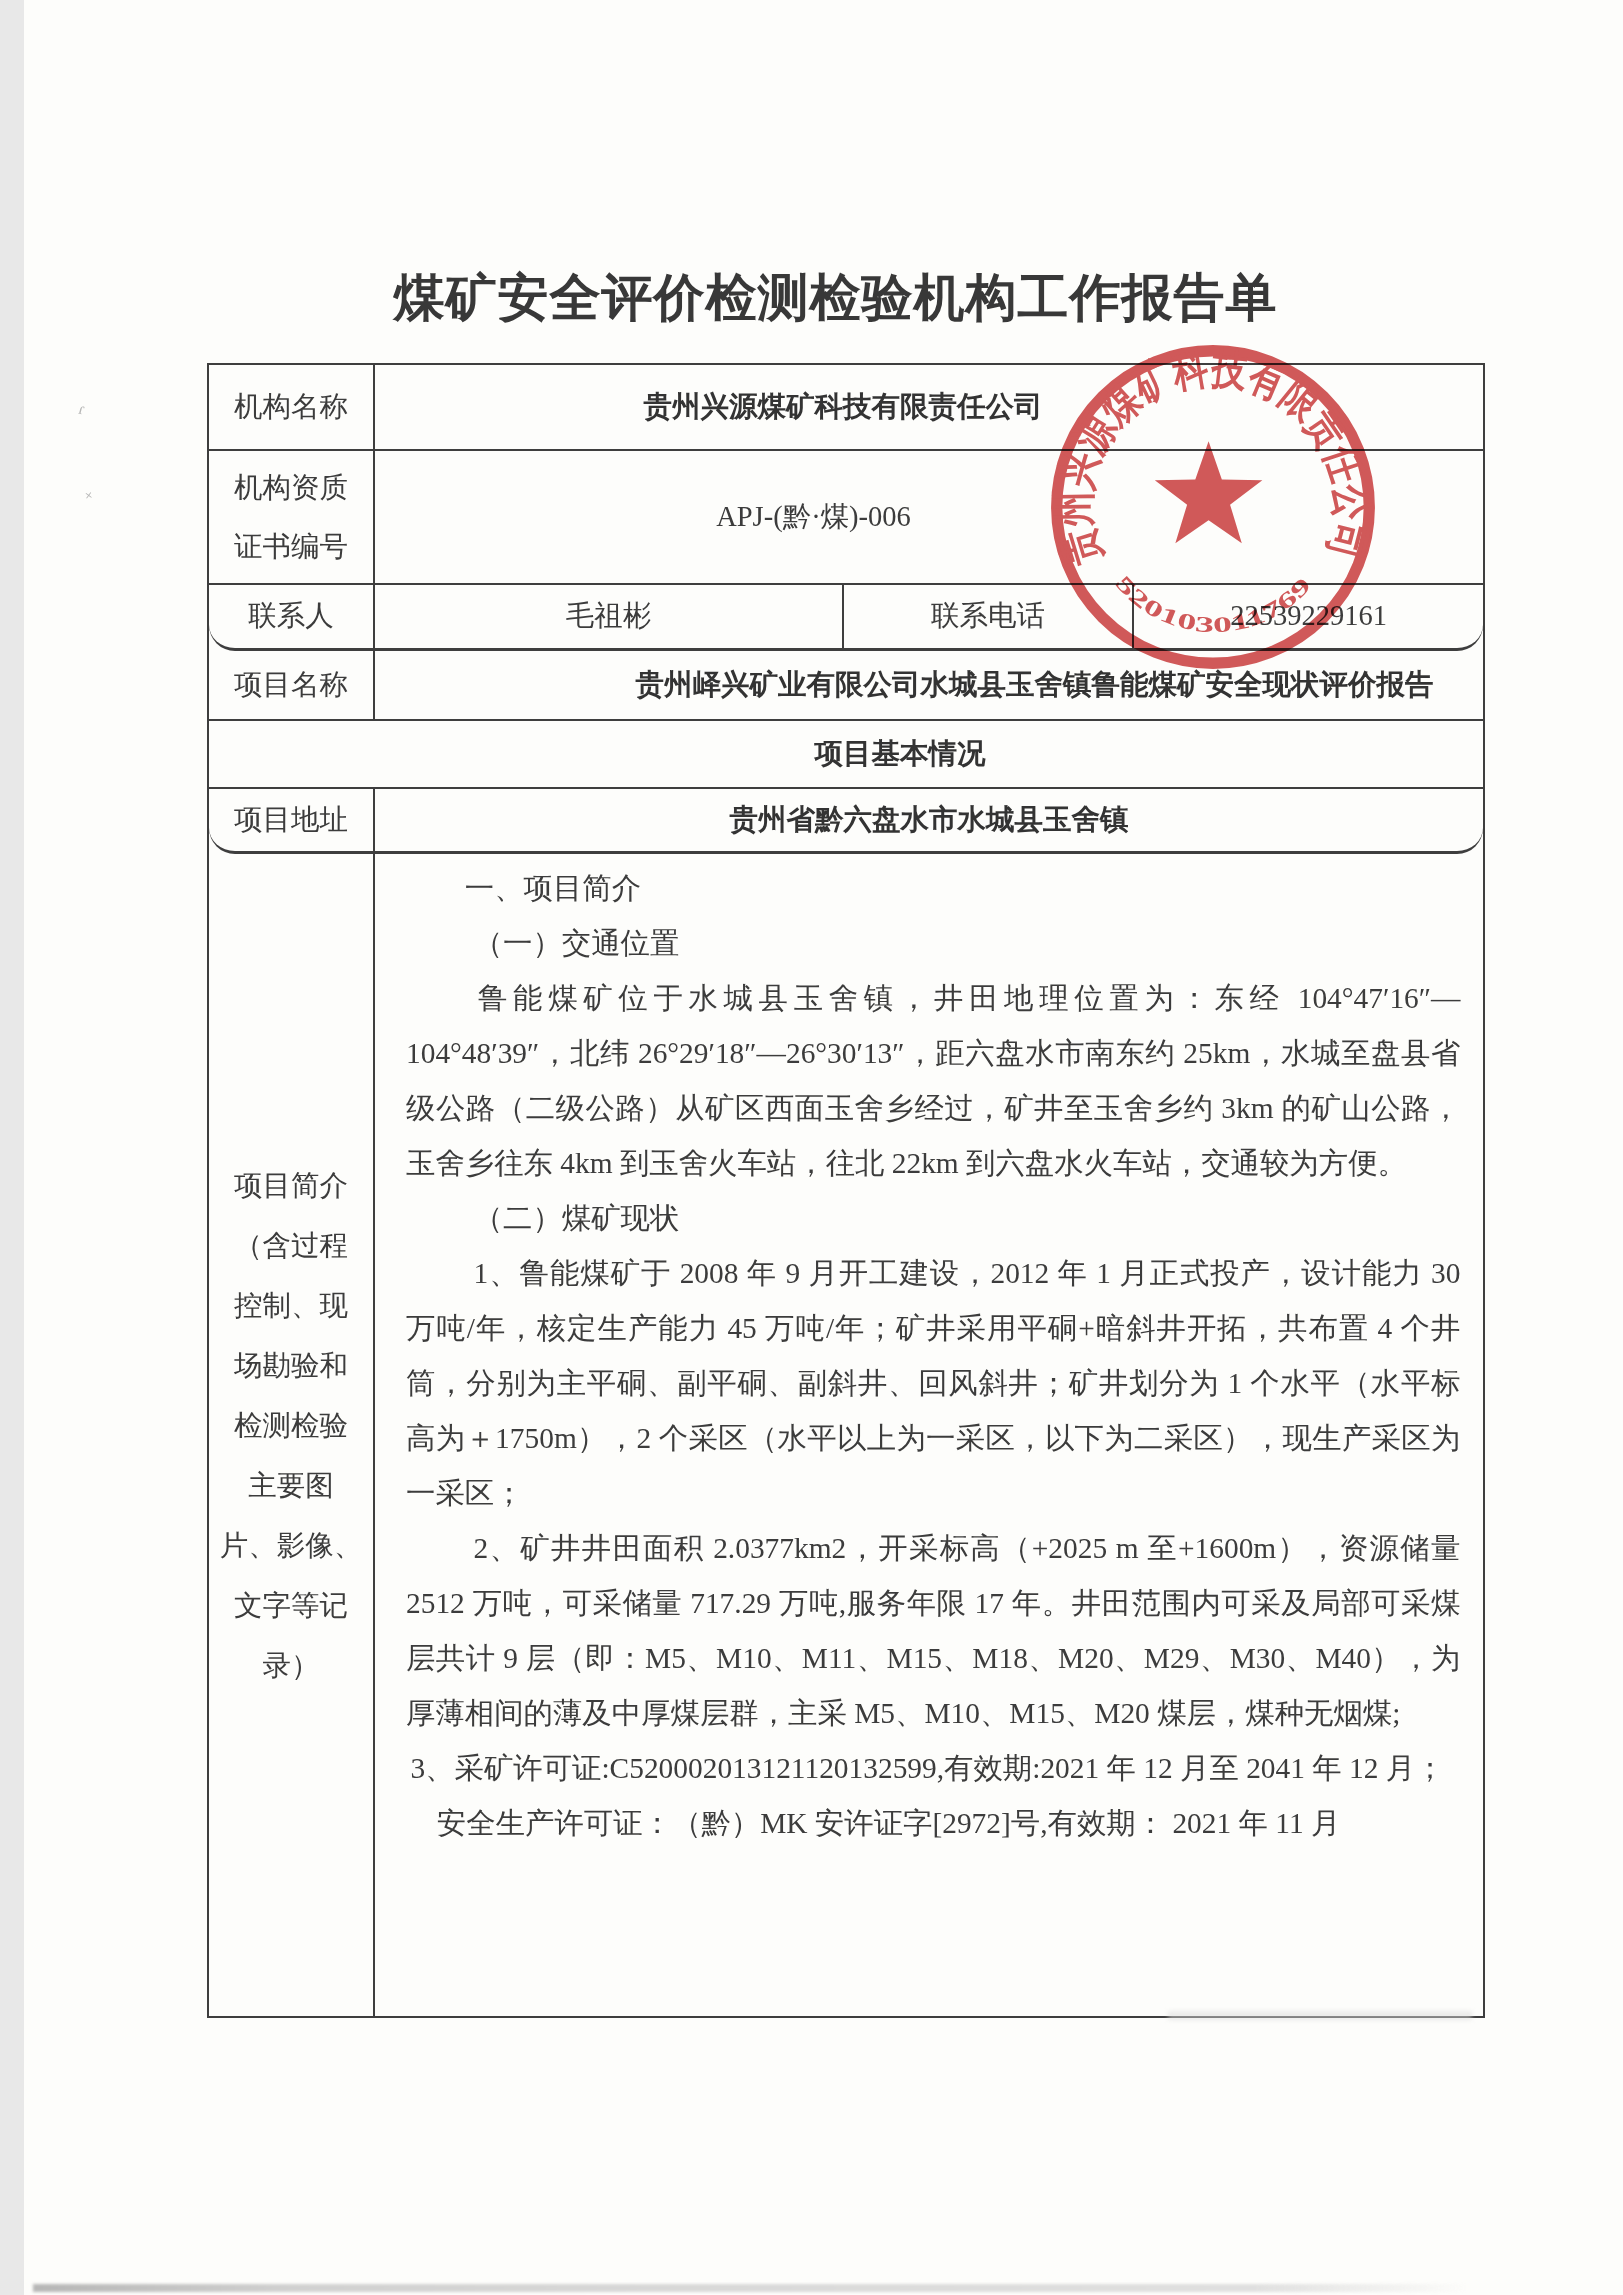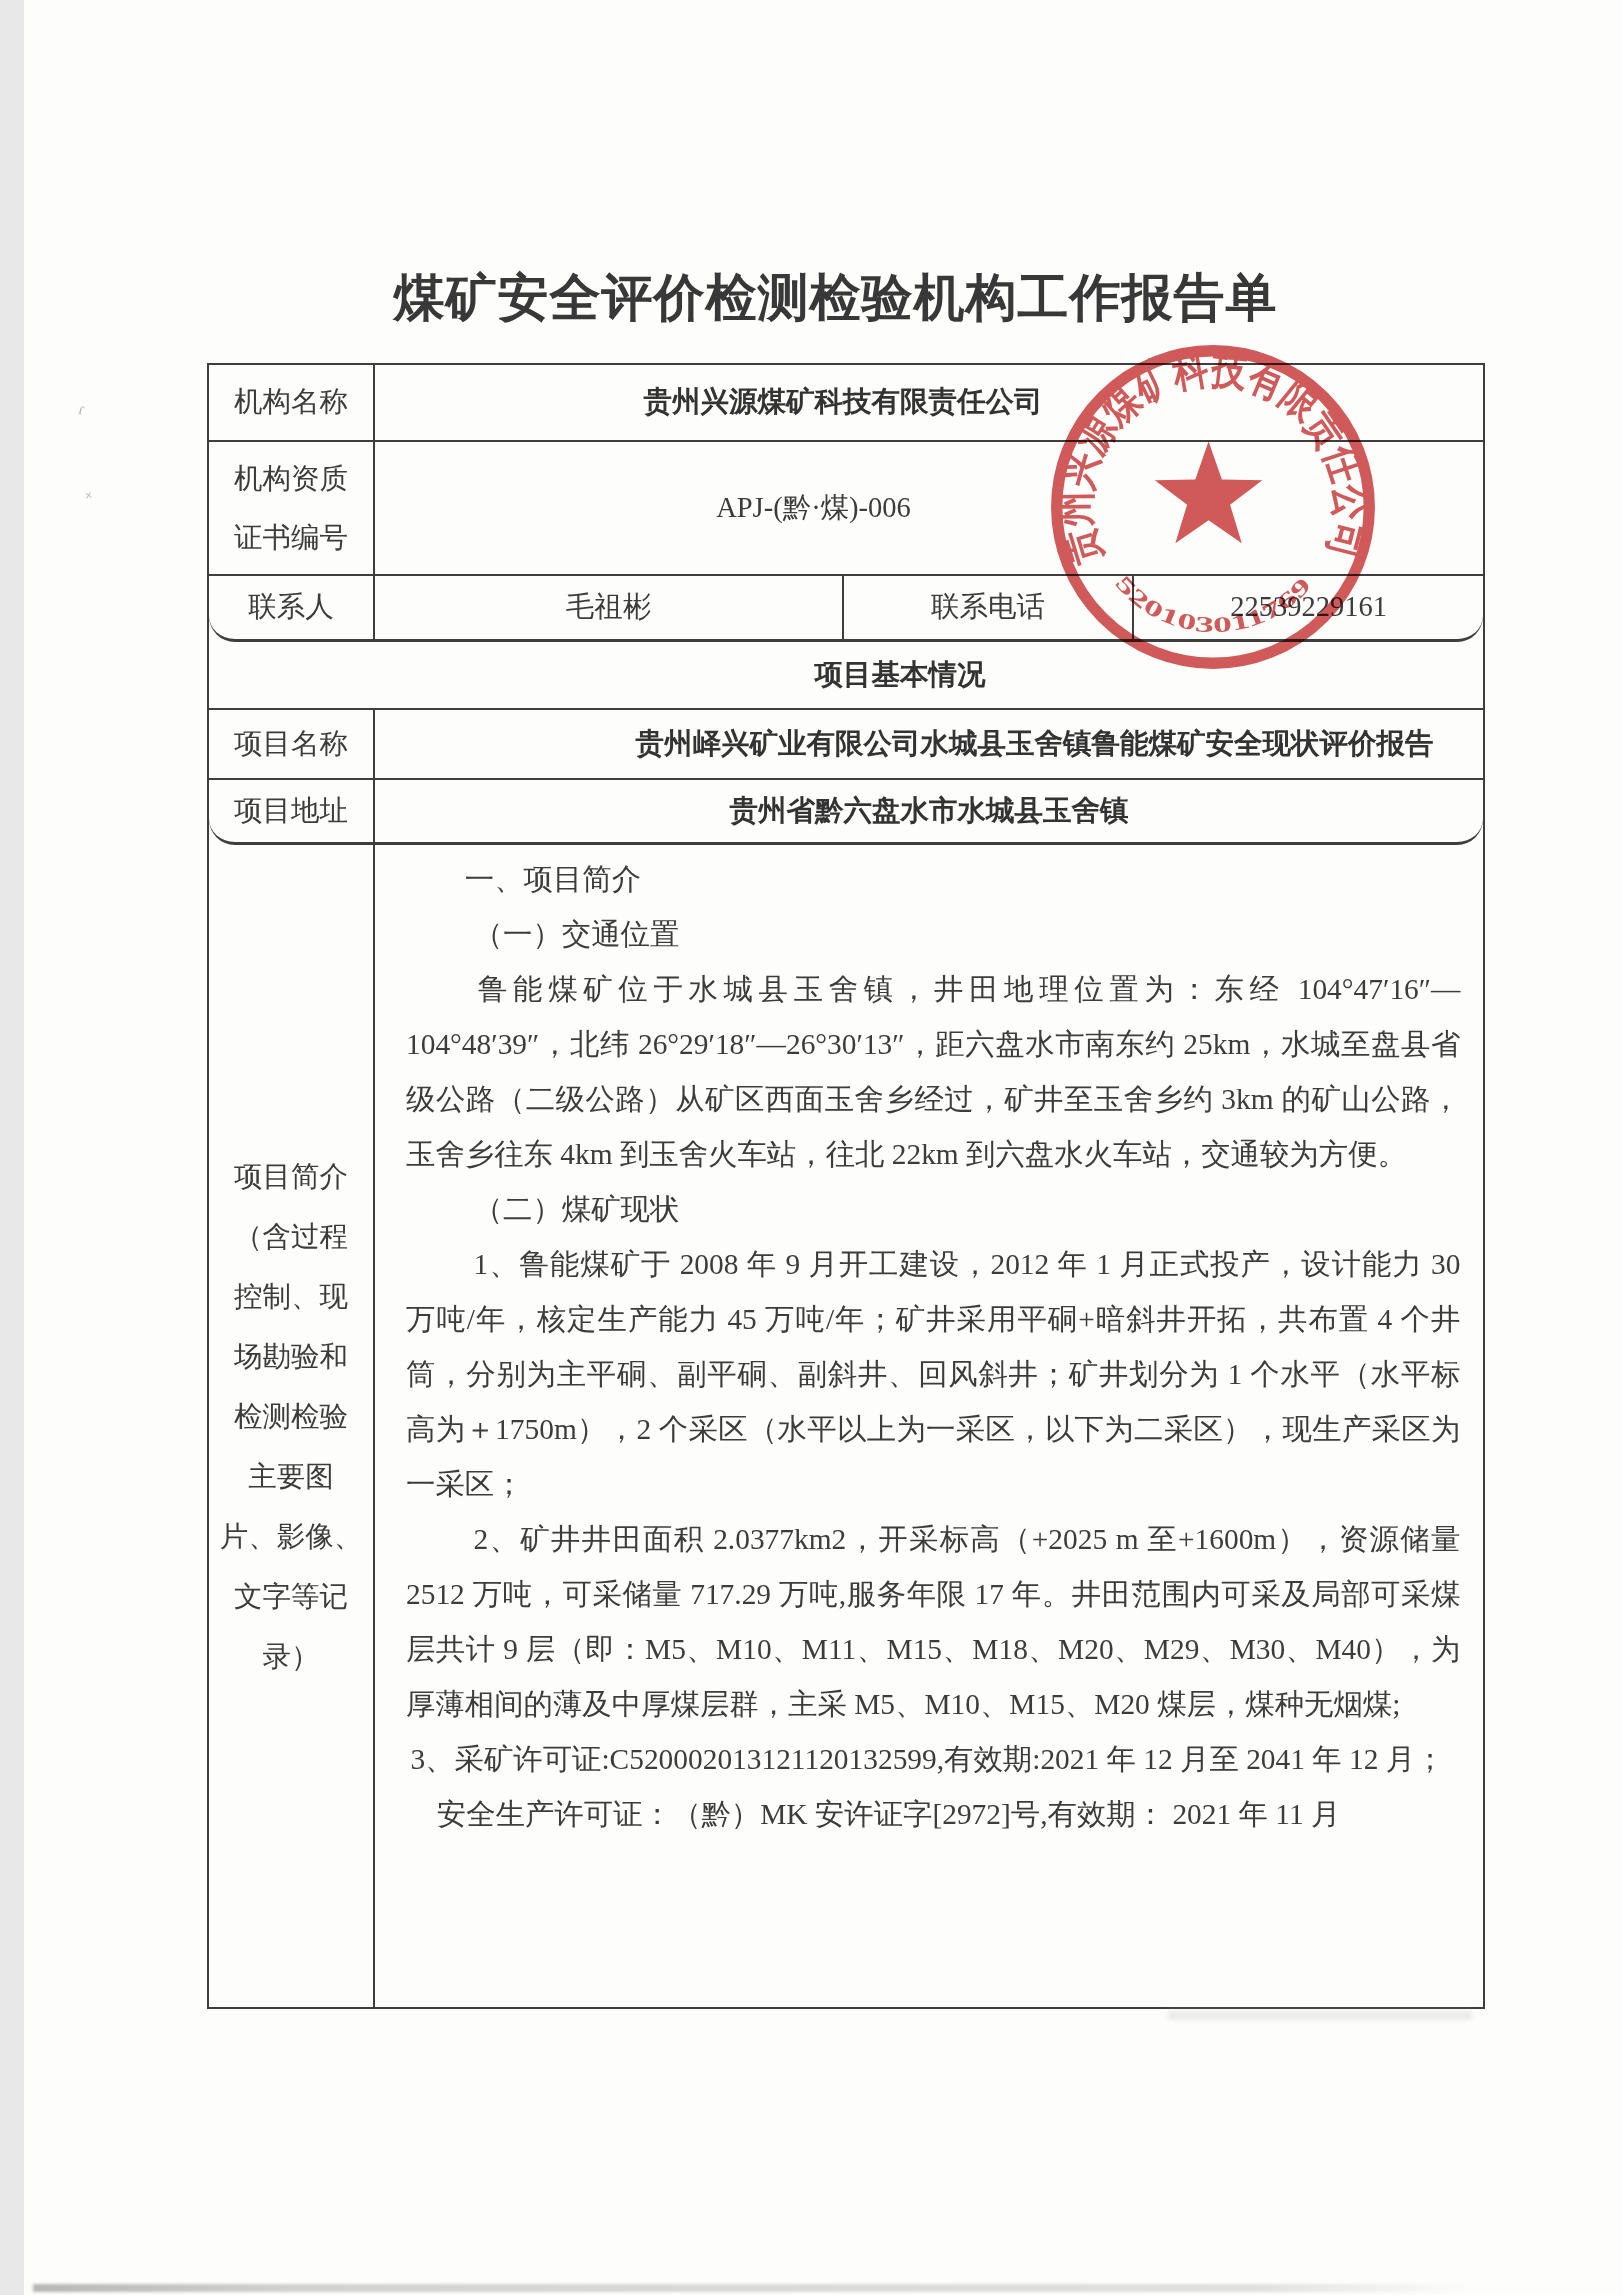--- a/index.html
+++ b/index.html
@@ -33,21 +33,21 @@
     box-sizing:border-box;
     display:flex;align-items:center;justify-content:center;
     font-size:28.5px;line-height:1.5;
     overflow:hidden;
   }
   .cell.vline{border-right:2.5px solid #3e3e3e;}
   .label-col{width:166px;flex:none;text-align:center;}
   .value-col{flex:1;}
   .bold{font-weight:700;color:#333;}
   .two-line{flex-direction:column;line-height:59px;}
-  .row-orgname{height:77px;}
+  .row-orgname{height:86px;}
   .row-cert{height:134px;}
   .row-contact{height:66px;}
   .row-section{height:68px;}
   .row-pname{height:70px;}
   .row-paddr{height:65px;}
   .row-intro{height:1162px;}
   .contact-name{width:469px;flex:none;}
   .phone-label{width:290px;flex:none;}
   .phone-value{flex:1;}
   .shift-left-1{padding-right:172px;}
@@ -122,27 +122,27 @@
       <div class="cell value-col shift-left-2">APJ-(黔·煤)-006</div>
     </div>
 
     <div class="t-row row-contact thickline">
       <div class="cell vline label-col">联系人</div>
       <div class="cell vline contact-name">毛祖彬</div>
       <div class="cell vline phone-label">联系电话</div>
       <div class="cell phone-value">22539229161</div>
     </div>
 
-    <div class="t-row row-section">
-      <div class="cell value-col bold shift-right-1">项目基本情况</div>
-    </div>
-
     <div class="t-row row-pname">
       <div class="cell vline label-col">项目名称</div>
       <div class="cell value-col bold shift-right-2">贵州峄兴矿业有限公司水城县玉舍镇鲁能煤矿安全现状评价报告</div>
+    </div>
+
+    <div class="t-row row-section">
+      <div class="cell value-col bold shift-right-1">项目基本情况</div>
     </div>
 
     <div class="t-row row-paddr thickline">
       <div class="cell vline label-col">项目地址</div>
       <div class="cell value-col bold">贵州省黔六盘水市水城县玉舍镇</div>
     </div>
 
     <div class="t-row row-intro">
       <div class="cell vline label-col intro-label">
         <div class="intro-label-inner">

